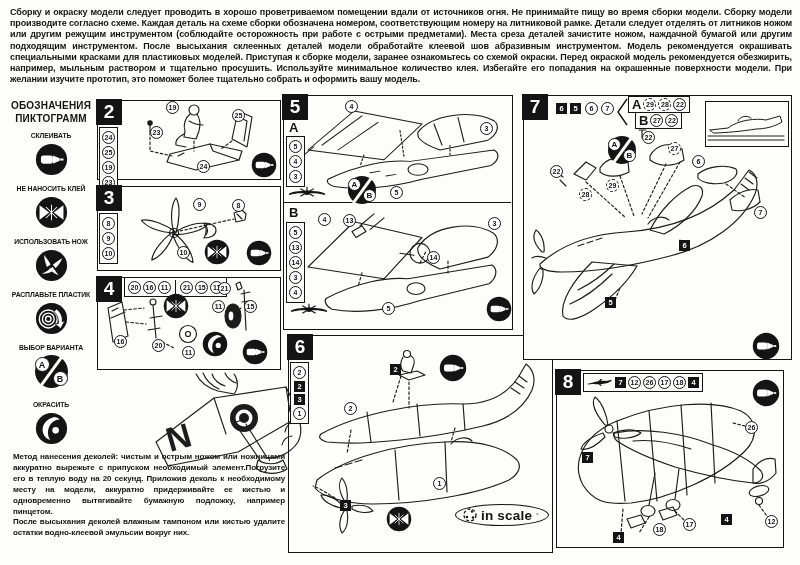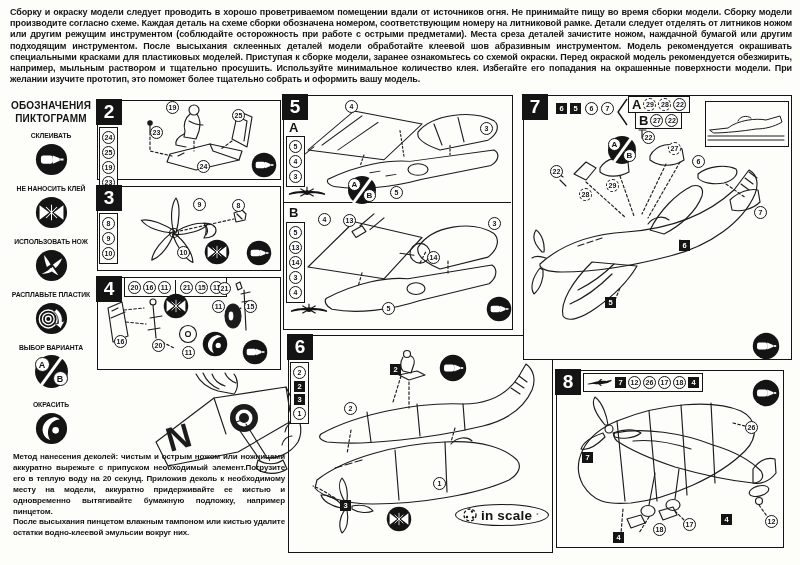--- a/index.html
+++ b/index.html
@@ -267,21 +267,21 @@
     <circle cx="104" cy="46" r="5" fill="#1c1c1c" stroke="none"></circle>
     <path d="M150,34 C160,44 164,58 158,70 C150,82 136,88 124,85"></path>
     <path d="M156,48 C150,50 146,54 145,60 M152,64 C147,64 143,68 142,73"></path>
     <path d="M120,88 L98,56 M126,84 L106,52"></path>
     <path d="M96,50 l12,-4"></path>
     <path d="M118,88 C126,93 136,93 143,88 L147,97 C138,103 124,103 116,96 Z"></path>
   </svg>
 
   <div class="decal-text">
     <p>Метод нанесения деколей: чистым и острым ножом или ножницами аккуратно вырежьте с припуском необходимый элемент.Погрузите его в теплую воду на 20 секунд. Приложив деколь к необходимому месту на модели, аккуратно придерживайте ее кистью и одновременно вытягивайте бумажную подложку, например пинцетом.</p>
-    <p>После высыхания пинцетом влажным тампоном или кистью удалите остатки водно-клеевой эмульсии вокруг них.</p>
+    <p>После высыхания деколей влажным тампоном или кистью удалите остатки водно-клеевой эмульсии вокруг них.</p>
   </div>
 
   <div class="panel" style="left:283px;top:95px;width:230px;height:235px">
     <div class="stepnum">5</div>
     <div class="hline" style="left:0;top:106px;width:227px"></div>
     <b class="co vlabel" style="left:5px;top:25px">A</b>
     <div class="sidebox" style="left:2px;top:40px">
       <span class="pc">5</span>
       <span class="pc">4</span>
       <span class="pc">3</span>

